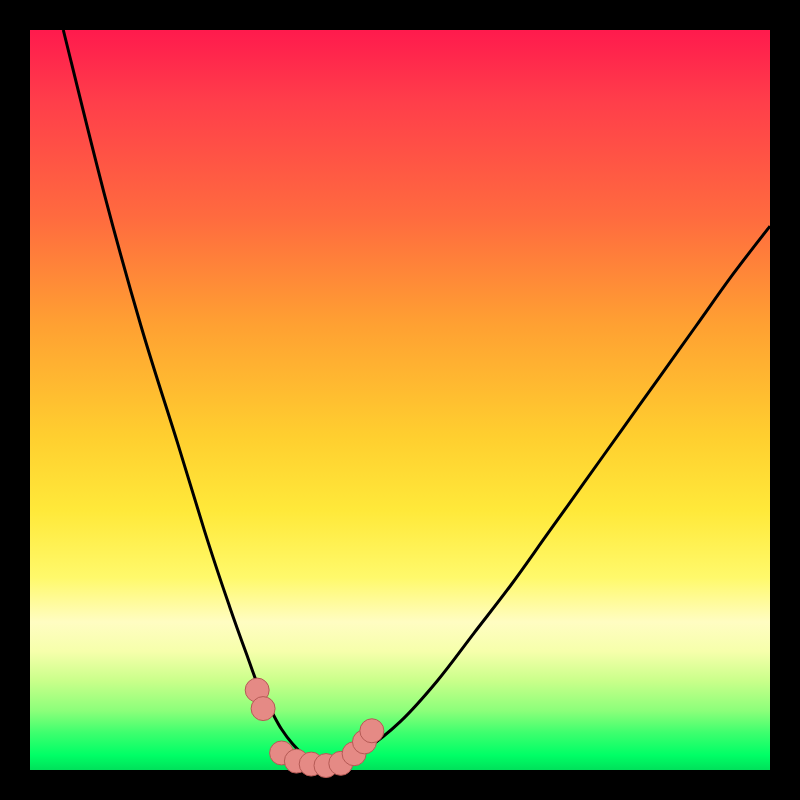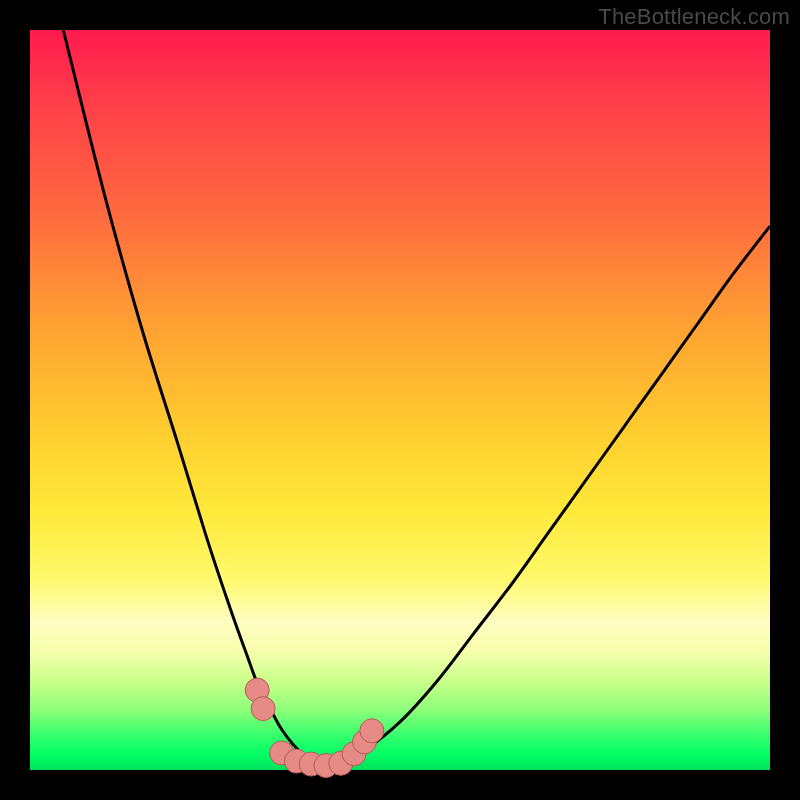--- a/index.html
+++ b/index.html
@@ -76,14 +76,13 @@
         <circle cx="266.4" cy="731.12" r="12" fill="#e58a85" stroke="#b55a55" stroke-width="1"></circle>
         <circle cx="281.2" cy="734.08" r="12" fill="#e58a85" stroke="#b55a55" stroke-width="1"></circle>
         <circle cx="296" cy="735.56" r="12" fill="#e58a85" stroke="#b55a55" stroke-width="1"></circle>
         <circle cx="310.8" cy="733.34" r="12" fill="#e58a85" stroke="#b55a55" stroke-width="1"></circle>
         <circle cx="324.11999999999995" cy="723.72" r="12" fill="#e58a85" stroke="#b55a55" stroke-width="1"></circle>
         <circle cx="334.48" cy="711.88" r="12" fill="#e58a85" stroke="#b55a55" stroke-width="1"></circle>
         <circle cx="341.88" cy="700.78" r="12" fill="#e58a85" stroke="#b55a55" stroke-width="1"></circle>
       </g>
   </svg>
 
-  <div class="watermark">TheBottleneck.com</div>
 </div>
 
 </body></html>

